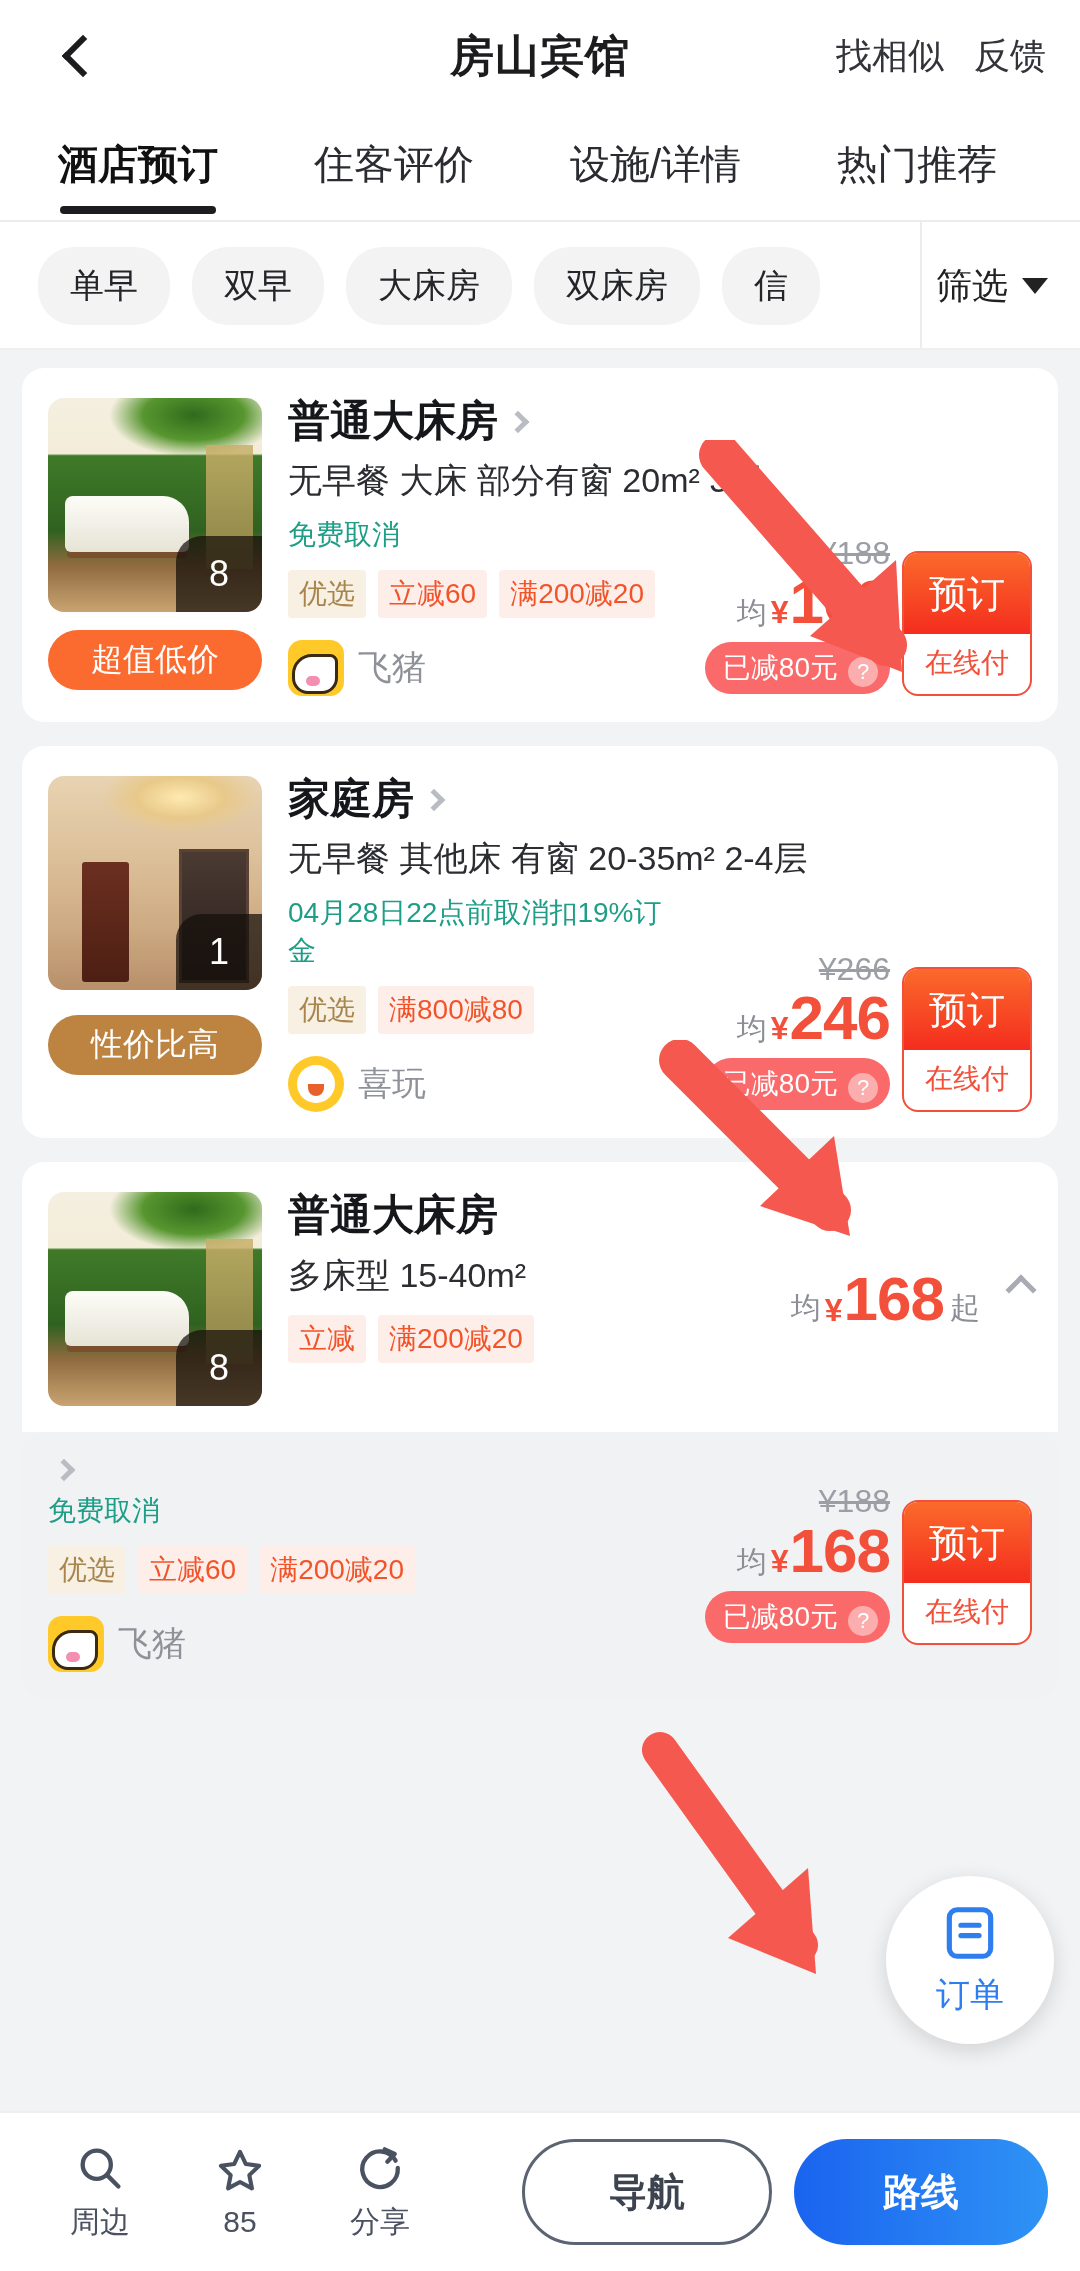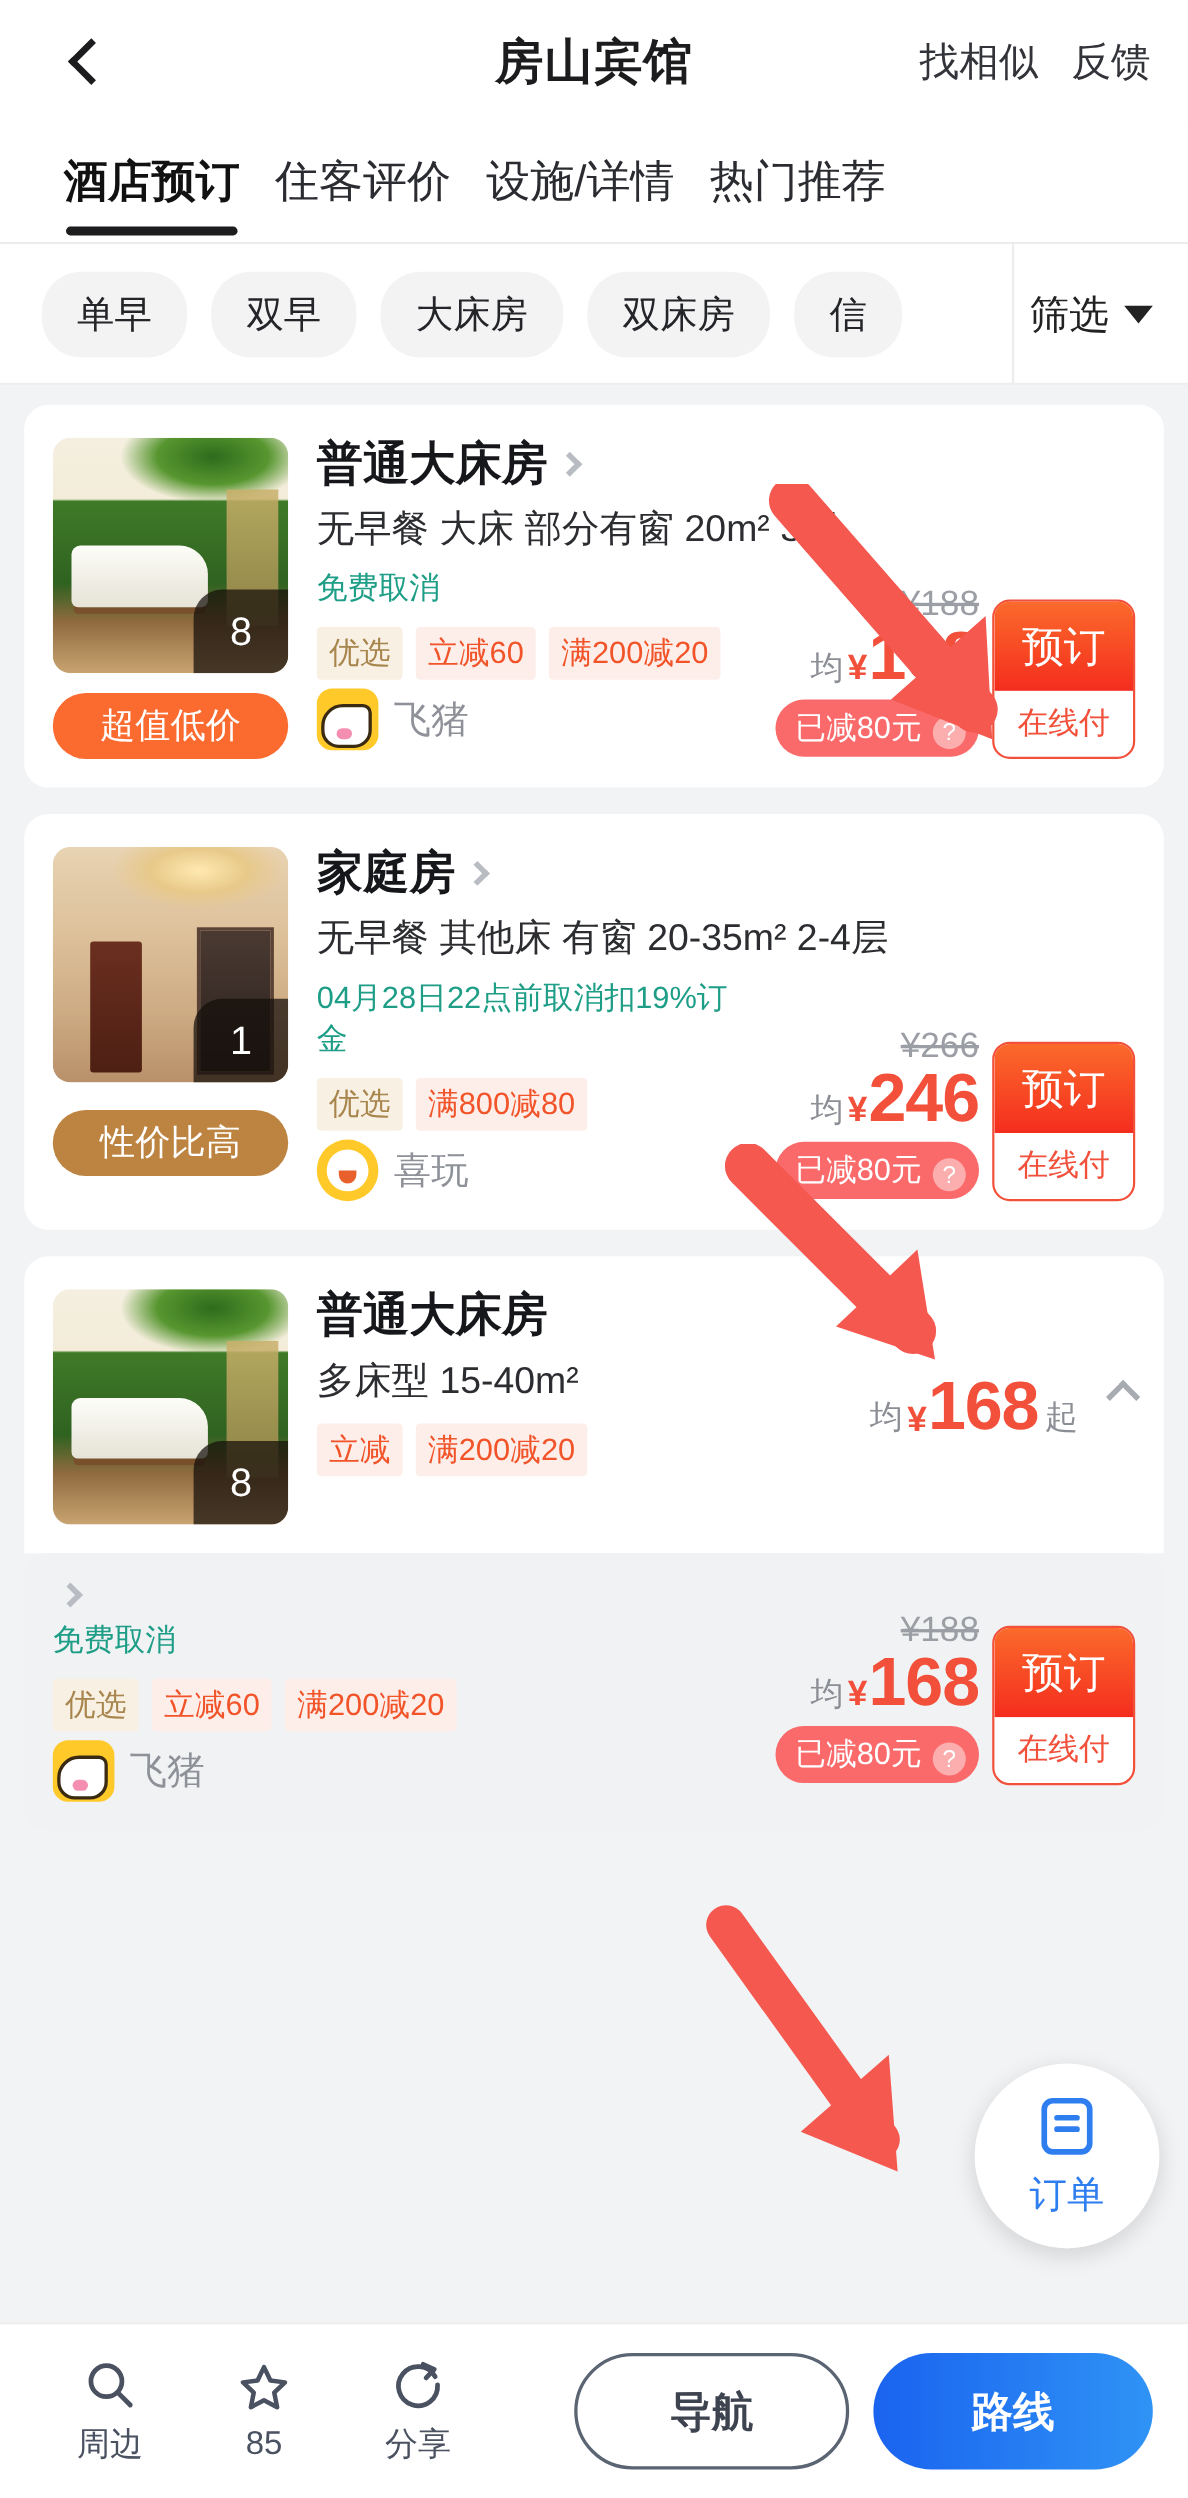--- a/index.html
+++ b/index.html
@@ -30,21 +30,21 @@
     pointer-events: none;
   }
   .hdr-actions {
     margin-left: auto; margin-right: 34px; display: flex; gap: 30px; z-index: 2;
   }
   .hdr-action { font-size: 36px; color: #33343a; }
 
   
   .tabs {
     background: #fff; height: 110px; display: flex; align-items: center;
-    padding-left: 58px; gap: 32px; position: relative;
+    padding-left: 58px; gap: 96px; position: relative;
   }
   .tab { font-size: 40px; color: #2b2c31; position: relative; padding-bottom: 6px; }
   .tab.active { font-weight: bold; color: #111; }
   .tab.active::after {
     content: ""; position: absolute; left: 2px; right: 2px; bottom: -16px;
     height: 8px; background: #1d1d1f; border-radius: 4px;
   }
   .tabs-sep { position: absolute; left: 0; right: 0; bottom: 0; height: 2px; background: #ececec; }
 
   
@@ -131,21 +131,21 @@
     width: 16px; height: 16px; border-right: 5px solid #b9bcc2; border-top: 5px solid #b9bcc2;
     transform: rotate(45deg); display: inline-block; margin-left: 8px; margin-top: 2px;
   }
   .room-meta { font-size: 34px; color: #2c2d31; margin-top: 14px; white-space: nowrap; }
   .room-policy { font-size: 28px; color: #1f9e87; margin-top: 12px; }
   .tag-row { display: flex; gap: 12px; margin-top: 16px; flex-wrap: wrap; }
   .tag { font-size: 28px; padding: 5px 11px; border-radius: 4px; white-space: nowrap; }
   .tag-y { background: #f7f0e3; color: #a8854c; }
   .tag-r { background: #fdeeea; color: #f2542a; }
 
-  .supplier-row { display: flex; align-items: center; gap: 14px; margin-top: 8px; }
+  .supplier-row { display: flex; align-items: center; gap: 14px; margin-top: 22px; }
   .sup-icon { width: 56px; height: 56px; border-radius: 14px; position: relative; flex: 0 0 56px; }
   .sup-fliggy { background: #ffc929; overflow: hidden; }
   .sup-fliggy::before {
     content:""; position:absolute; left:4px; bottom:2px; width:40px; height:34px;
     background:#fff; border-radius: 20px 8px 16px 16px; border: 3px solid #3a2a12;
   }
   .sup-fliggy::after {
     content:""; position:absolute; left:18px; bottom:10px; width:14px; height:10px;
     background:#f48fb1; border-radius: 6px;
   }

